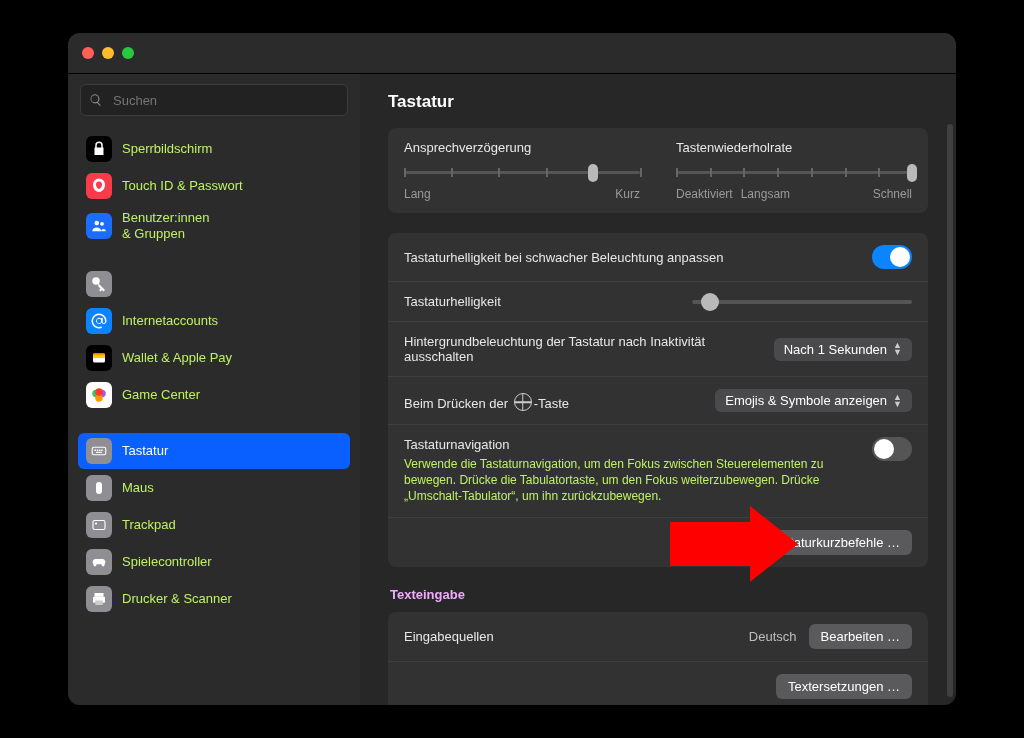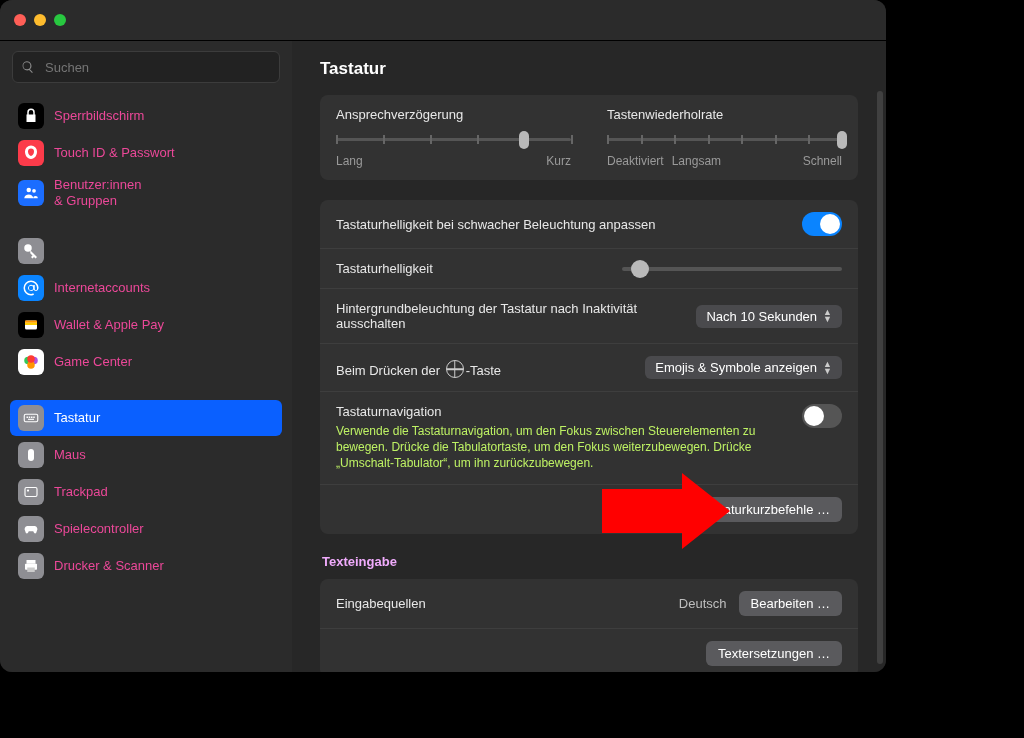--- a/index.html
+++ b/index.html
@@ -1,32 +1,32 @@
 <!DOCTYPE html>
 <html><head>
 <meta charset="utf-8">
 <style>
   html,body{margin:0;padding:0;background:#000;font-family:-apple-system,BlinkMacSystemFont,"Helvetica Neue",Arial,sans-serif;font-size:13px;color:#e6e6e6;}
-  .outer{width:886px;height:738px;background:#000;display:flex;justify-content:center;}
+  .outer{width:1024px;height:738px;background:#000;display:flex;align-items:center;justify-content:center;}
   .window{width:888px;height:672px;border-radius:12px;overflow:hidden;background:#1e1e1e;box-shadow:0 20px 60px rgba(0,0,0,.6);display:flex;flex-direction:column;}
   .titlebar{height:40px;background:#2b2b2b;display:flex;align-items:center;padding:0 14px;gap:8px;border-bottom:1px solid #000;}
   .traffic{display:flex;gap:8px;}
   .dot{width:12px;height:12px;border-radius:50%;}
   .dot.red{background:#ff5f57;}
   .dot.yellow{background:#febc2e;}
   .dot.green{background:#28c840;}
   .body{flex:1;display:flex;min-height:0;}
   .sidebar{width:272px;background:#2b2b2b;display:flex;flex-direction:column;padding:0 10px 10px 10px;overflow:hidden;}
   .search{display:flex;align-items:center;gap:8px;background:#222;border:1px solid #3c3c3c;border-radius:6px;height:30px;padding:0 8px;margin:10px 2px 14px 2px;color:#8a8a8a;}
   .search svg{width:14px;height:14px;fill:#8a8a8a;}
   .search input{flex:1;background:transparent;border:none;outline:none;color:#ddd;font-size:13px;}
   .list{flex:1;overflow-y:auto;scrollbar-width:none;}
   .list::-webkit-scrollbar{width:0;}
   .grp-gap{height:18px;}
-  .item{display:flex;align-items:center;gap:10px;padding:5px 8px;border-radius:6px;margin:1px 0;color:#ec4899;line-height:1.2;}
+  .item{display:flex;align-items:center;gap:10px;padding:5px 8px;border-radius:6px;margin:1px 0;color:#bef264;line-height:1.2;}
   .item.selected{background:#0a60ff;color:#fff;}
   .item .icn{width:26px;height:26px;border-radius:6px;display:flex;align-items:center;justify-content:center;font-size:15px;flex-shrink:0;}
   .item .lbl{flex:1;}
   .main{flex:1;background:#272727;display:flex;flex-direction:column;overflow:hidden;position:relative;}
   .main-inner{flex:1;overflow-y:auto;padding:0 28px 0 28px;}
   .main-title{font-size:17px;font-weight:700;color:#fff;padding:18px 0 16px 0;}
   .panel{background:#323232;border-radius:8px;margin-bottom:20px;padding:0;}
   .row{padding:12px 16px;border-bottom:1px solid #3e3e3e;}
   .row:last-child{border-bottom:none;}
   .row.flex{display:flex;align-items:center;gap:6px;}
@@ -265,21 +265,21 @@
               <div class="rlabel">Tastaturhelligkeit</div>
               <div class="plainslider">
                 <div class="tr">
                     <div class="th" id="bright-th" style="left: 8%;"></div>
                   </div>
               </div>
             </div>
             <div class="row flex">
               <div class="rlabel">Hintergrundbeleuchtung der Tastatur nach Inaktivität ausschalten</div>
               <div class="sel">
-                <span>Nach 10 Sekunden</span>
+                <span>Nach 1 Sekunden</span>
                 <span class="chev">▲<br>▼</span>
               </div>
             </div>
             <div class="row flex">
               <div class="rlabel">
                 <span>Beim Drücken der </span><span class="globe"></span><span>-Taste</span>
               </div>
               <div class="sel">
                 <span>Emojis &amp; Symbole anzeigen</span>
                 <span class="chev">▲<br>▼</span>

